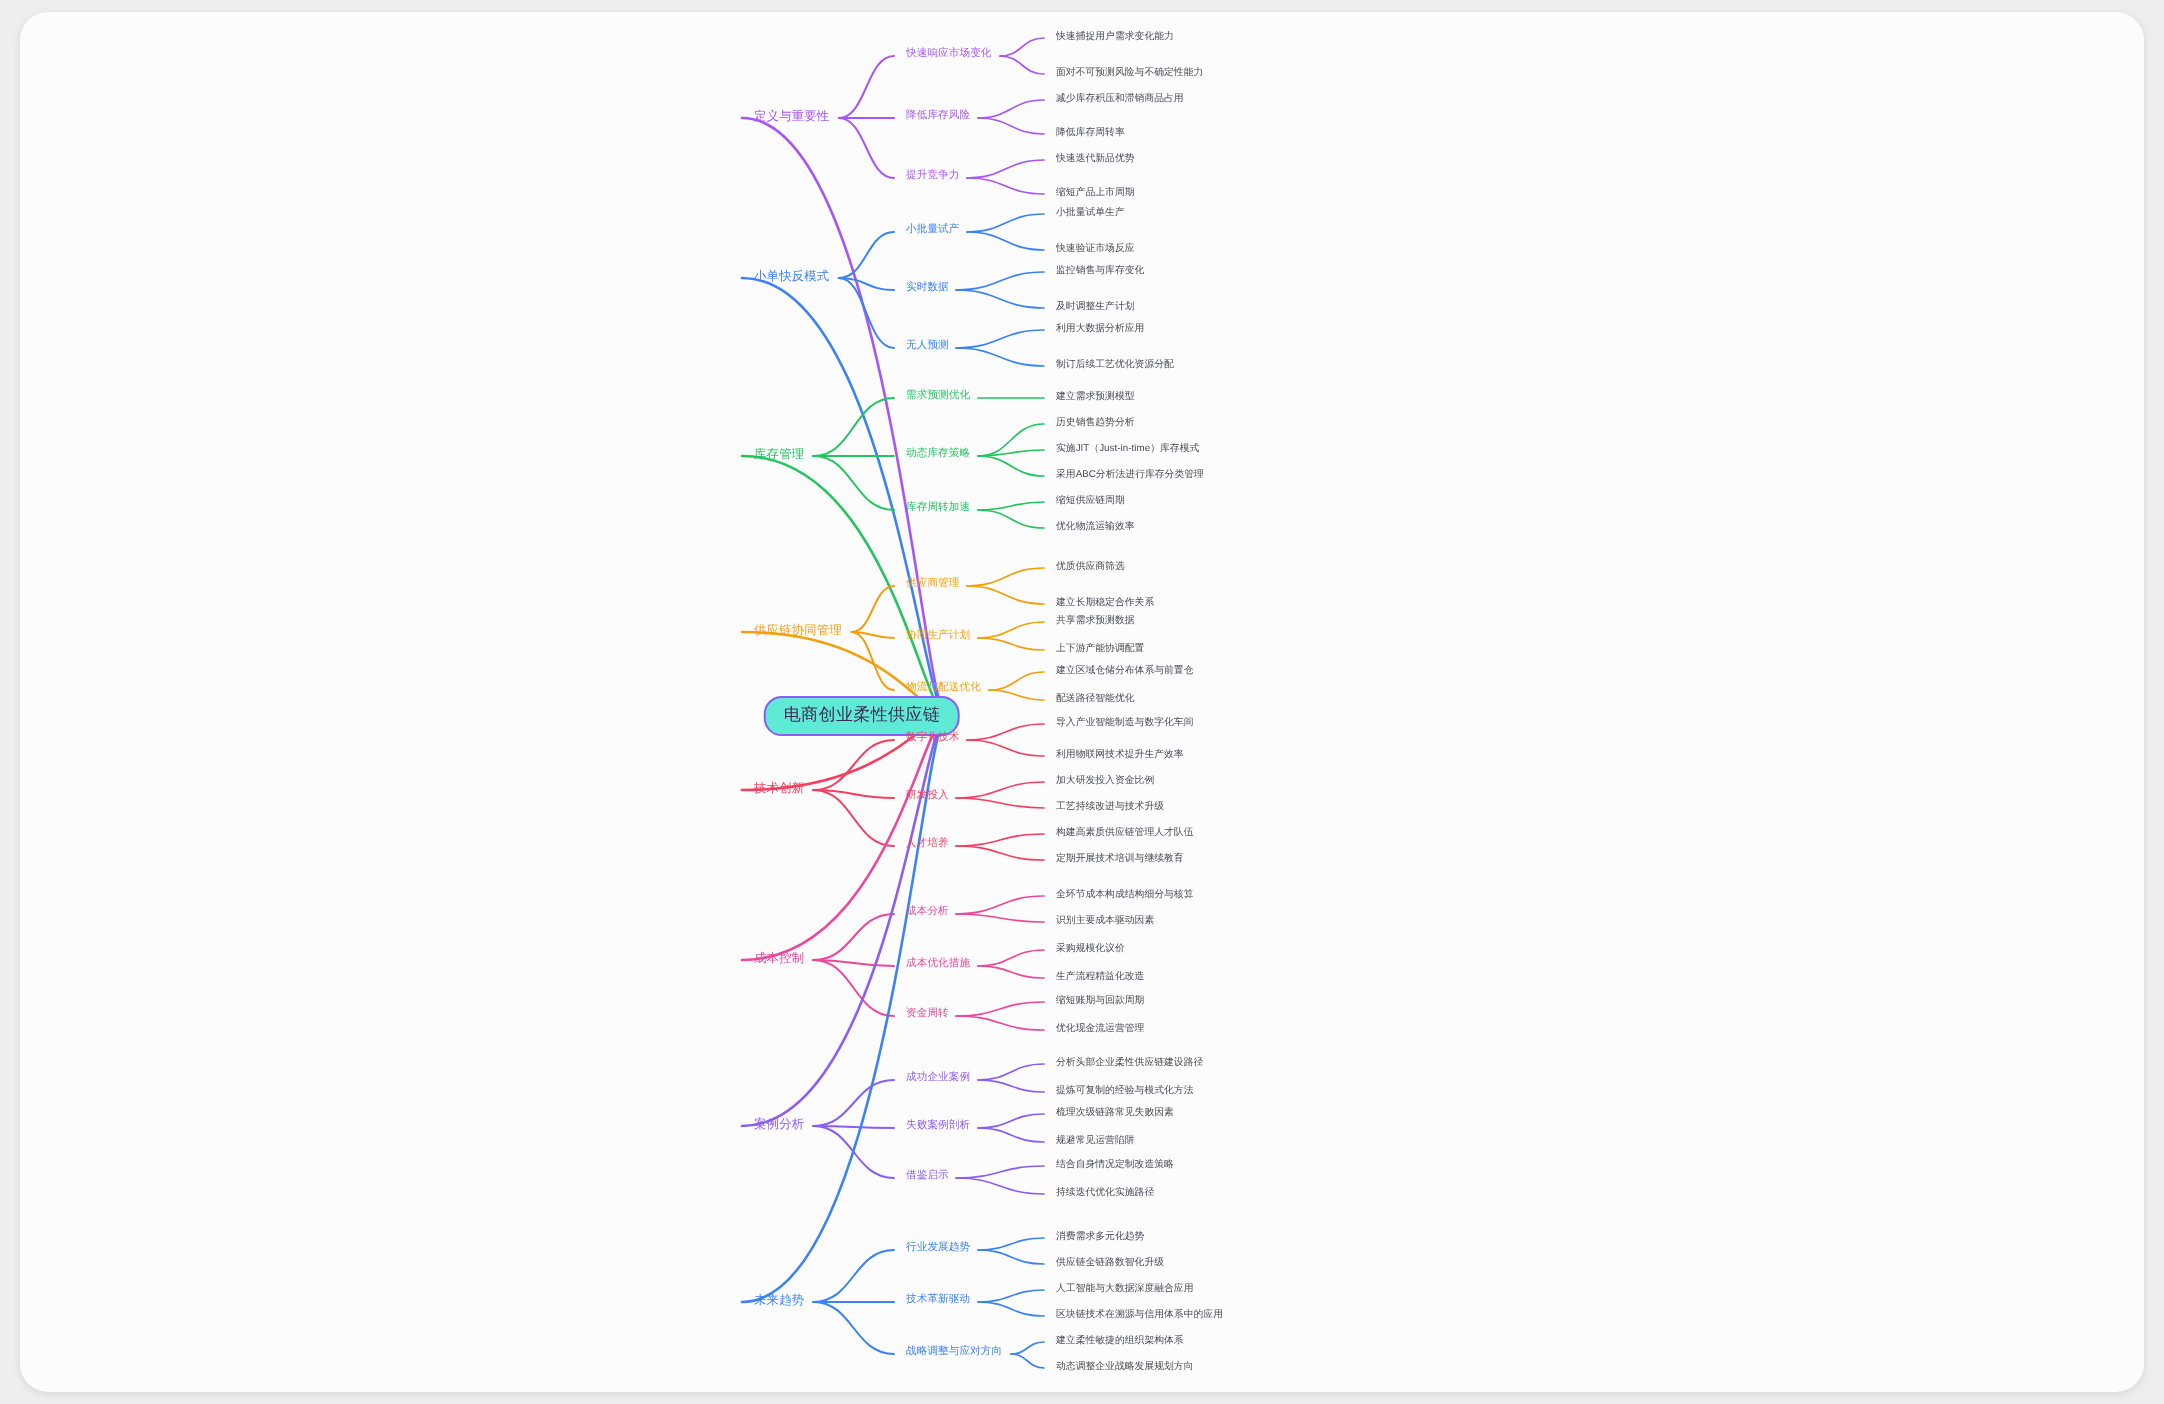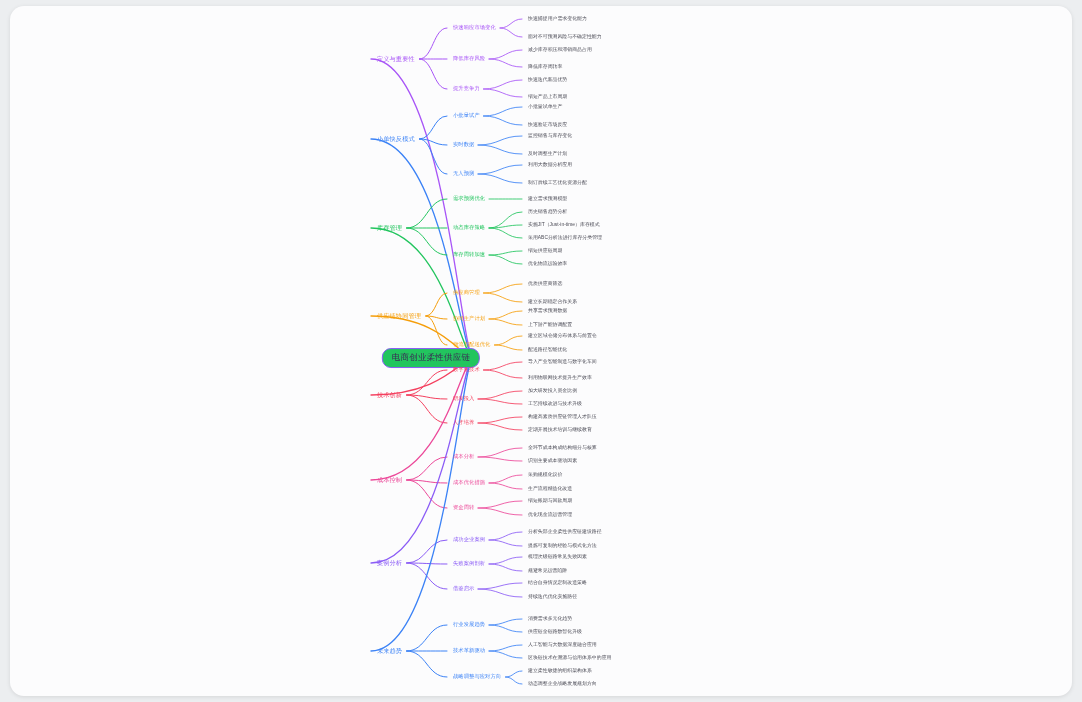--- a/index.html
+++ b/index.html
@@ -32,21 +32,21 @@
     position: absolute;
     white-space: nowrap;
     line-height: 1.05;
     transform: translateY(-50%);
   }
   .root-node {
     font-size: 8.5px;
     color: #3b2a55;
     border: 1.2px solid #8b5cf6;
     border-radius: 9px;
-    background: #22c55e;
+    background: #5eead4;
     padding: 4px 9px 5px 9px;
     letter-spacing: 0.2px;
     transform: translate(-50%, -50%);
   }
   .branch-node {
     font-size: 6.2px;
     letter-spacing: 0.1px;
     padding: 1px 2px;
   }
   .sub-node {

